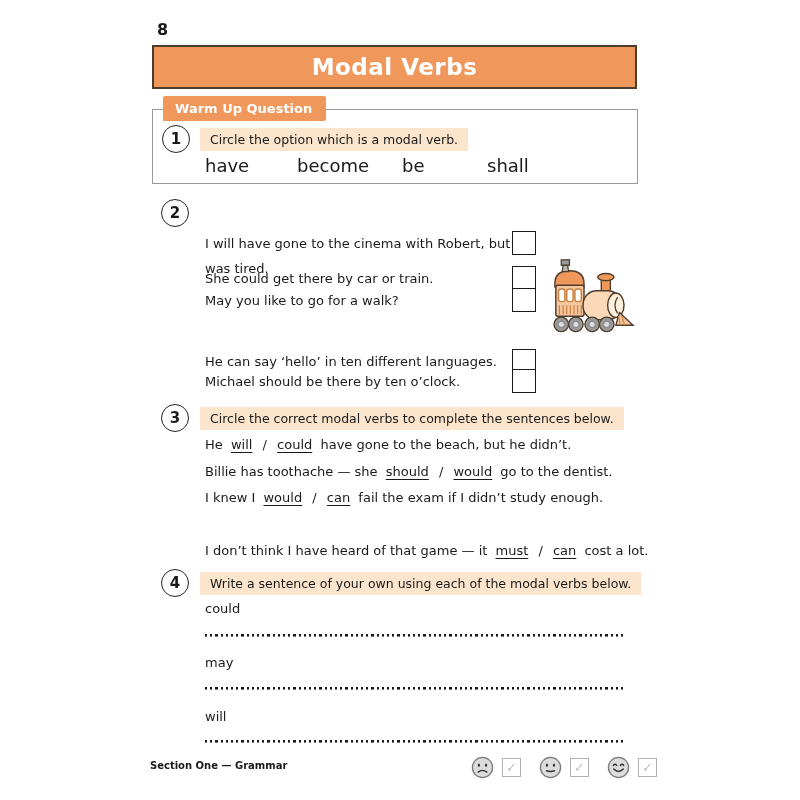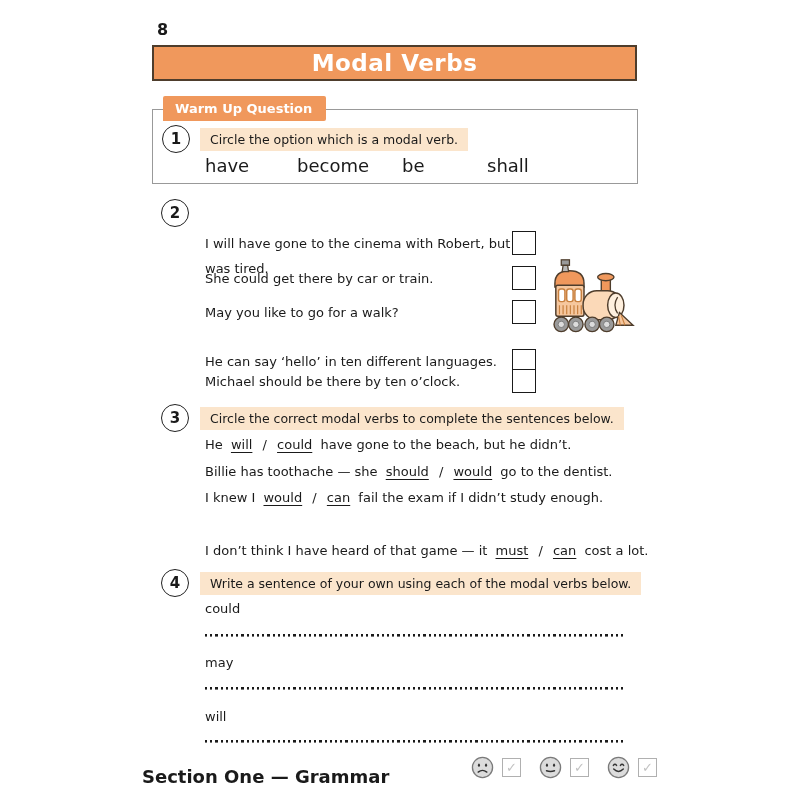--- a/index.html
+++ b/index.html
@@ -2,21 +2,21 @@
 <html><head>
 <meta charset="utf-8">
 <style>
   * { margin:0; padding:0; box-sizing:border-box; }
   html,body { width:800px; height:800px; background:#ffffff;
     font-family:"DejaVu Sans","Liberation Sans",sans-serif; color:#1a1a1a; }
   .page { position:relative; width:800px; height:800px; background:#fff; overflow:hidden; }
 
   .page-num { position:absolute; left:157px; top:20px; font-size:16px; font-weight:bold; }
 
-  .banner { position:absolute; left:152px; top:45px; width:485px; height:36px;
+  .banner { position:absolute; left:152px; top:45px; width:485px; height:44px;
     background:#F0985C; border:2px solid #4E3D2C; display:flex; align-items:center; justify-content:center; }
   .banner span { color:#fff; font-size:23px; font-weight:bold; letter-spacing:.5px; }
 
   .warmup-tab { position:absolute; left:163px; top:96px; height:25px; padding:0 14px 0 12px;
     background:#F0985C; color:#fff; font-size:13px; font-weight:bold; display:flex; align-items:center;
     z-index:2; border-radius:2px 2px 2px 0; }
   .warmup-box { position:absolute; left:152px; top:109px; width:486px; height:75px;
     border:1.5px solid #999; background:#fff; }
 
   .qcircle { position:absolute; width:28px; height:28px; border:1.6px solid #222; border-radius:50%;
@@ -32,21 +32,21 @@
 
   .q3row { position:absolute; left:205px; font-size:13px; white-space:nowrap; }
   .q3row .u { text-decoration:underline; text-decoration-thickness:1.4px; text-underline-offset:3px; margin:0 4px; }
   .q3row .sep { margin:0 2px; }
 
   .verb { position:absolute; left:205px; font-size:13px; }
   .ansline { position:absolute; left:205px; width:420px; height:3px;
     background:repeating-linear-gradient(to right,#1a1a1a 0 2.2px,transparent 2.2px 5.2px);
     background-size:100% 2.6px; background-repeat:no-repeat; background-position:bottom; }
 
-  .footer-label { position:absolute; left:142px; top:760px; font-size:18px; font-weight:bold;margin-top:6px; }
+  .footer-label { position:absolute; left:150px; top:760px; font-size:10px; font-weight:bold; }
   .assess { position:absolute; left:471px; top:756px; display:flex; align-items:center; }
   .assess .group { display:flex; align-items:center; margin-right:18px; }
   .assess .group:last-child { margin-right:0; }
   .face { width:23px; height:23px; margin-right:8px; }
   .mini-cbx { width:19px; height:19px; border:1.5px solid #b0b0b0; background:#fff;
     display:flex; align-items:center; justify-content:center; color:#c2c2c2; font-size:13px; }
 
   .train { position:absolute; left:548px; top:258px; width:92px; height:80px; }
 </style>
 </head>
@@ -77,21 +77,21 @@
   </div>
 
   <div class="q2row" style="top:231px;">
     <span class="sent">I will have gone to the cinema with Robert, but I was tired.</span>
     <span class="cbx"></span>
   </div>
   <div class="q2row" style="top:266px;">
     <span class="sent">She could get there by car or train.</span>
     <span class="cbx"></span>
   </div>
-  <div class="q2row" style="top:300px;">
+  <div class="q2row" style="top:288px;">
     <span class="sent">May you like to go for a walk?</span>
     <span class="cbx"></span>
   </div>
   <div class="q2row" style="top:349px;">
     <span class="sent">He can say ‘hello’ in ten different languages.</span>
     <span class="cbx"></span>
   </div>
   <div class="q2row" style="top:369px;">
     <span class="sent">Michael should be there by ten o’clock.</span>
     <span class="cbx"></span>

